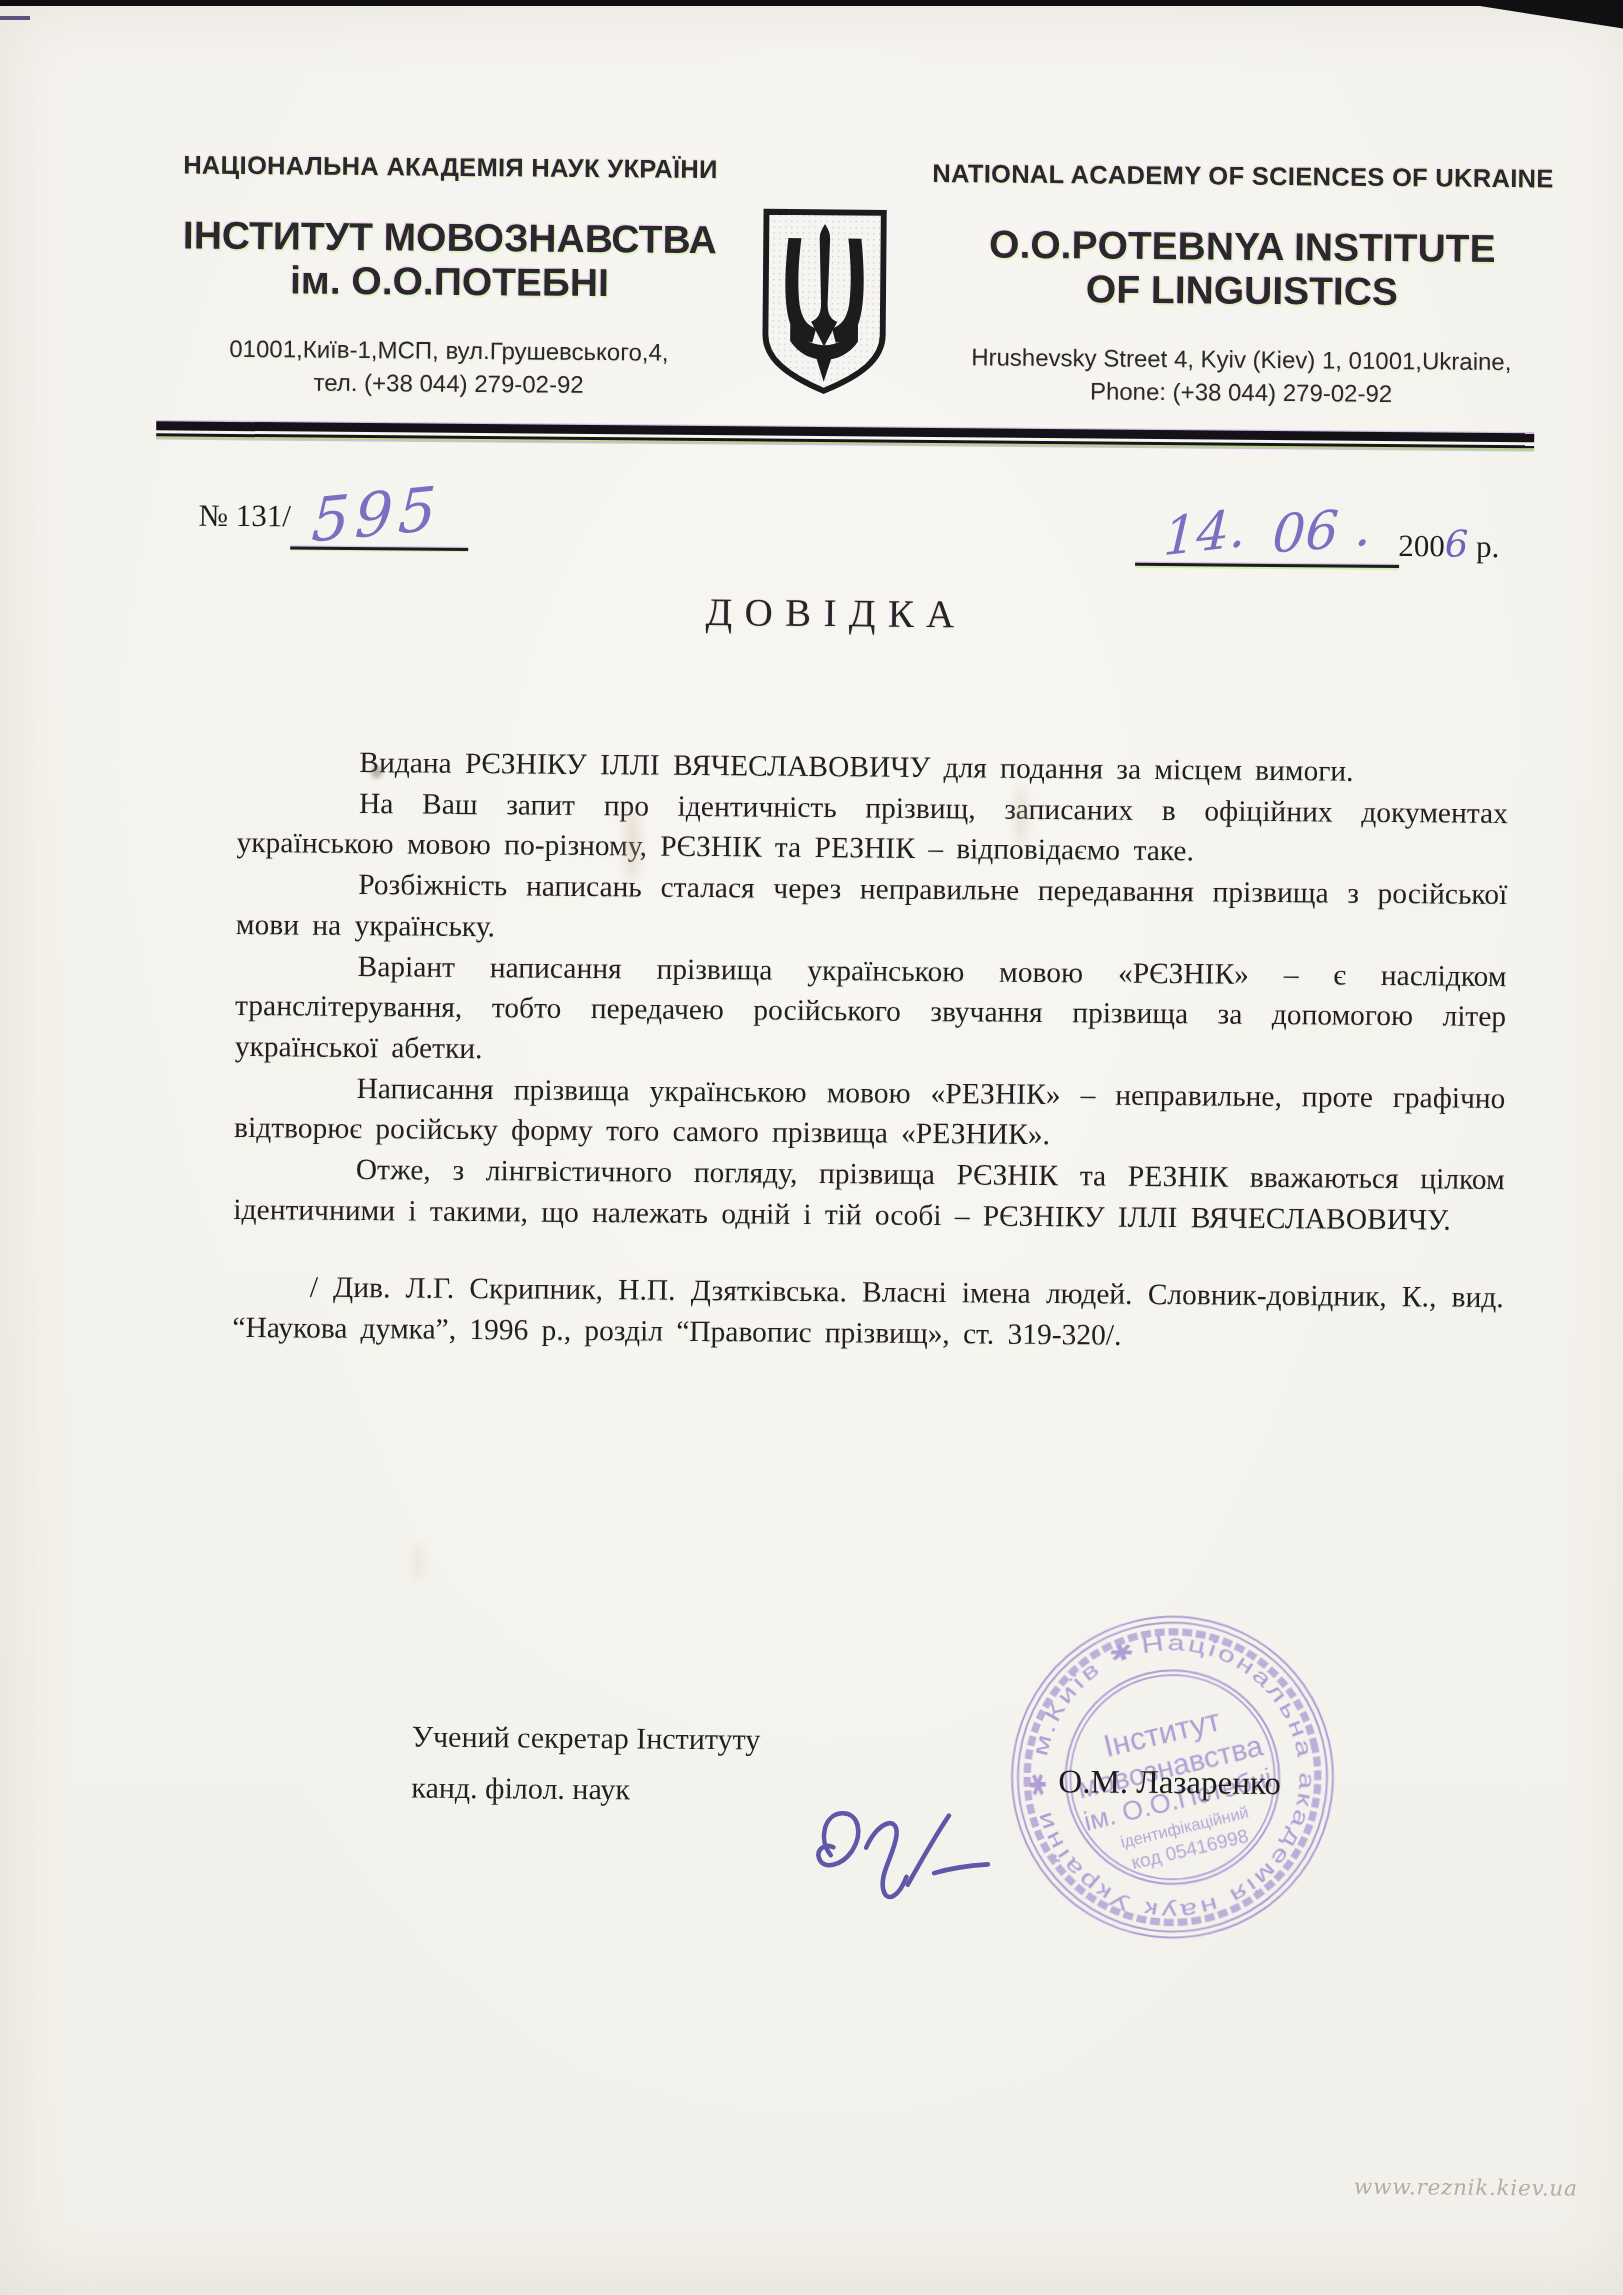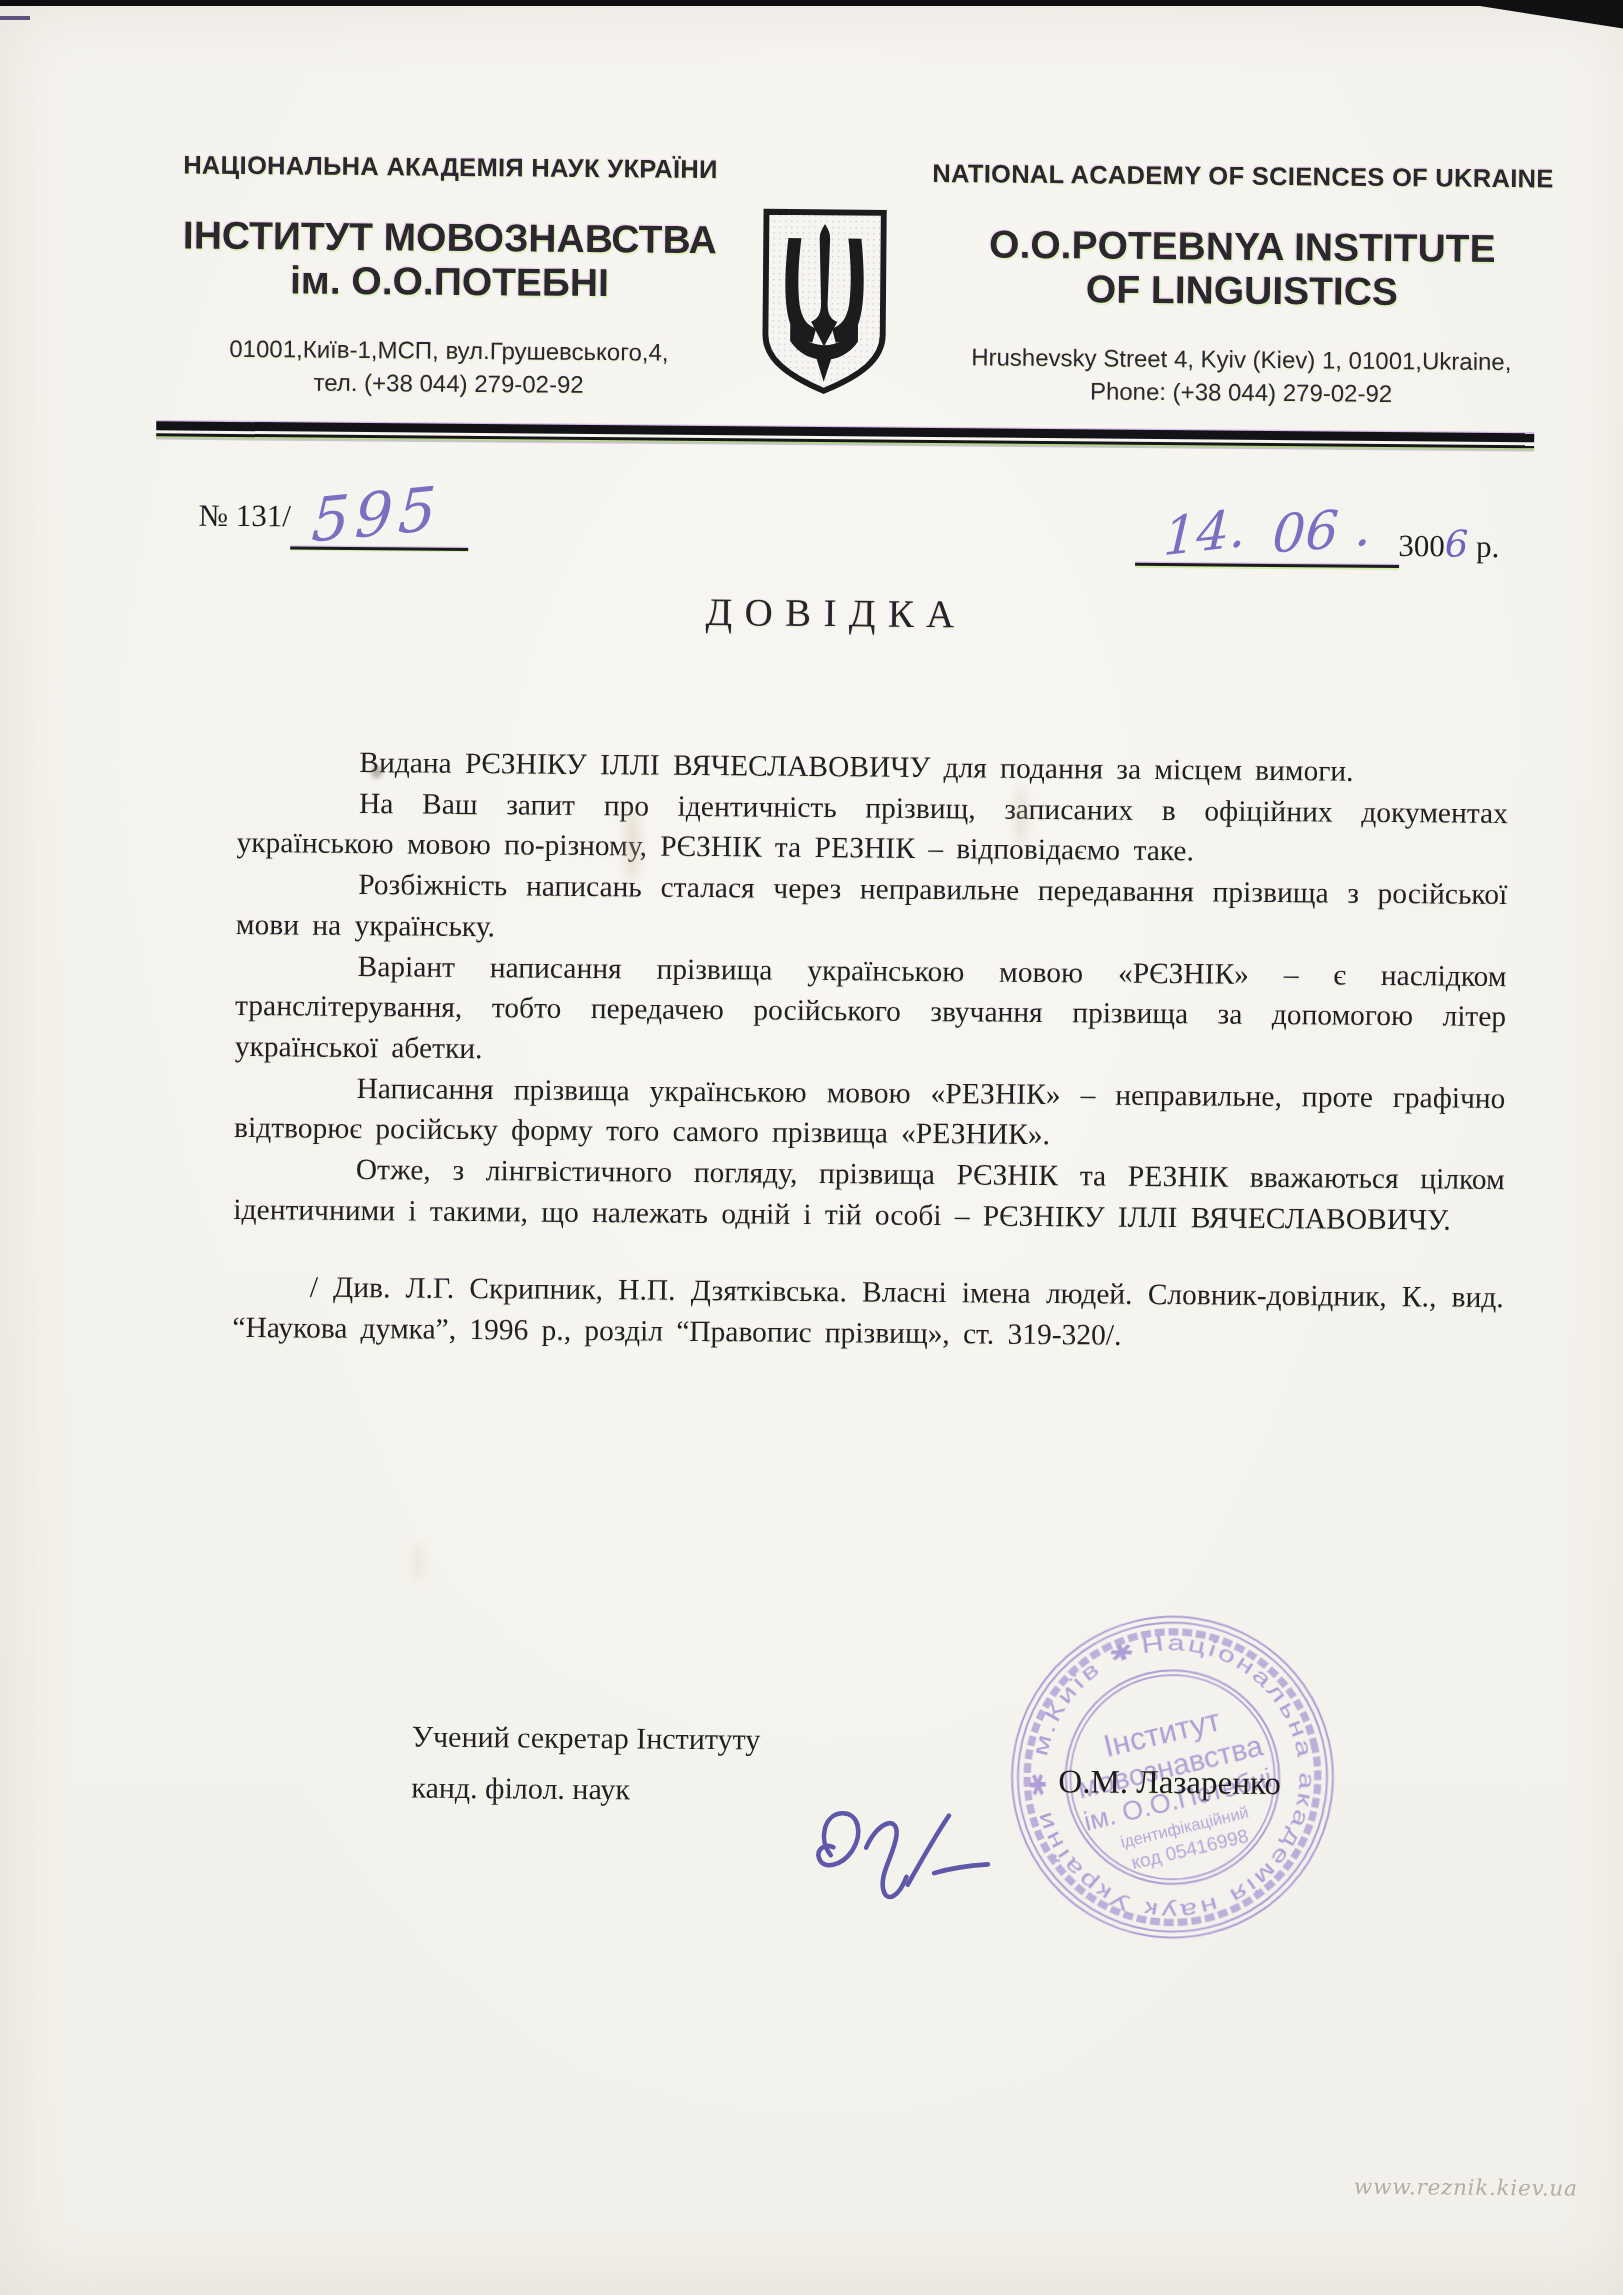--- a/index.html
+++ b/index.html
@@ -142,21 +142,21 @@
         <div class="b3"></div>
     </div>
 
     <span class="no-label">№ 131/</span>
     <span class="hand hand-595">595</span>
     <div class="no-underline"></div>
 
     <span class="hand hand-day">14.</span>
     <span class="hand hand-month">06 .</span>
     <div class="date-underline"></div>
-    <span class="year"><span>300</span><span class="hand-digit">6</span><span> р.</span></span>
+    <span class="year"><span>200</span><span class="hand-digit">6</span><span> р.</span></span>
 
     <div class="doc-title">Д О В І Д К А</div>
 
     <div class="body-block">
       <p class="para">Видана  РЄЗНІКУ  ІЛЛІ  ВЯЧЕСЛАВОВИЧУ  для подання за місцем вимоги.</p>
       <p class="para">На Ваш запит про ідентичність прізвищ, записаних в офіційних документах  українською мовою  по-різному,  РЄЗНІК  та РЕЗНІК  – відповідаємо таке.</p>
       <p class="para">Розбіжність написань сталася через неправильне передавання прізвища з російської мови на українську.</p>
       <p class="para">Варіант написання прізвища українською мовою «РЄЗНІК» – є наслідком транслітерування, тобто передачею російського звучання прізвища за допомогою літер української абетки.</p>
       <p class="para">Написання прізвища українською мовою «РЕЗНІК» – неправильне, проте графічно відтворює російську форму того самого прізвища «РЕЗНИК».</p>
       <p class="para">Отже, з лінгвістичного погляду, прізвища РЄЗНІК та РЕЗНІК вважаються цілком ідентичними  і такими, що належать одній і тій особі – РЄЗНІКУ ІЛЛІ ВЯЧЕСЛАВОВИЧУ.</p>

